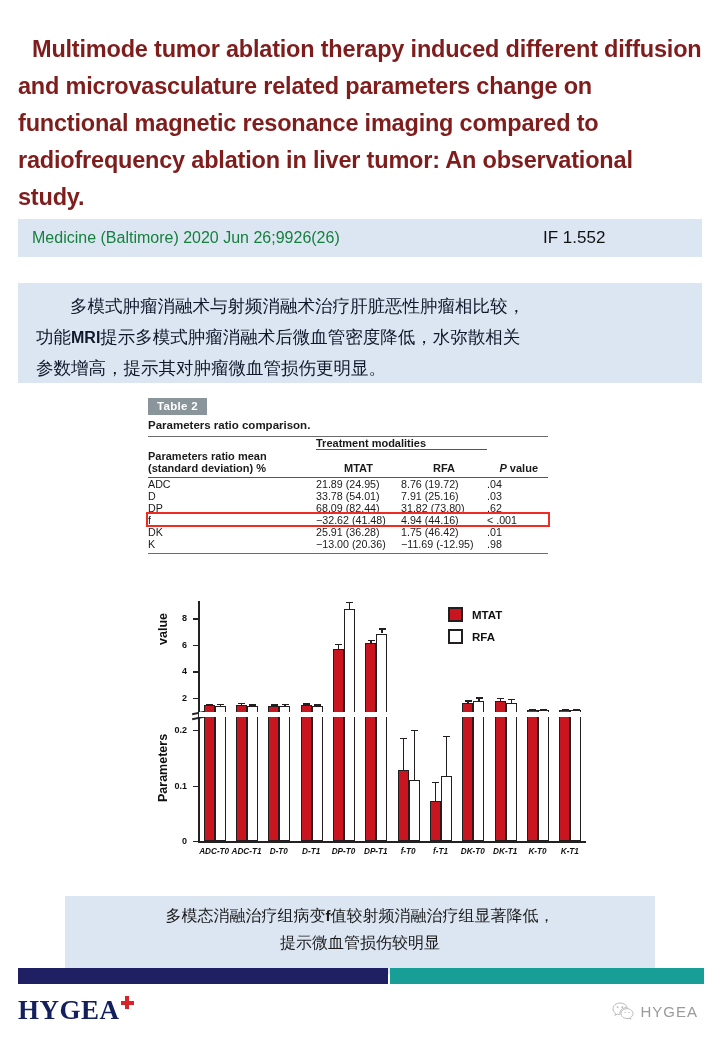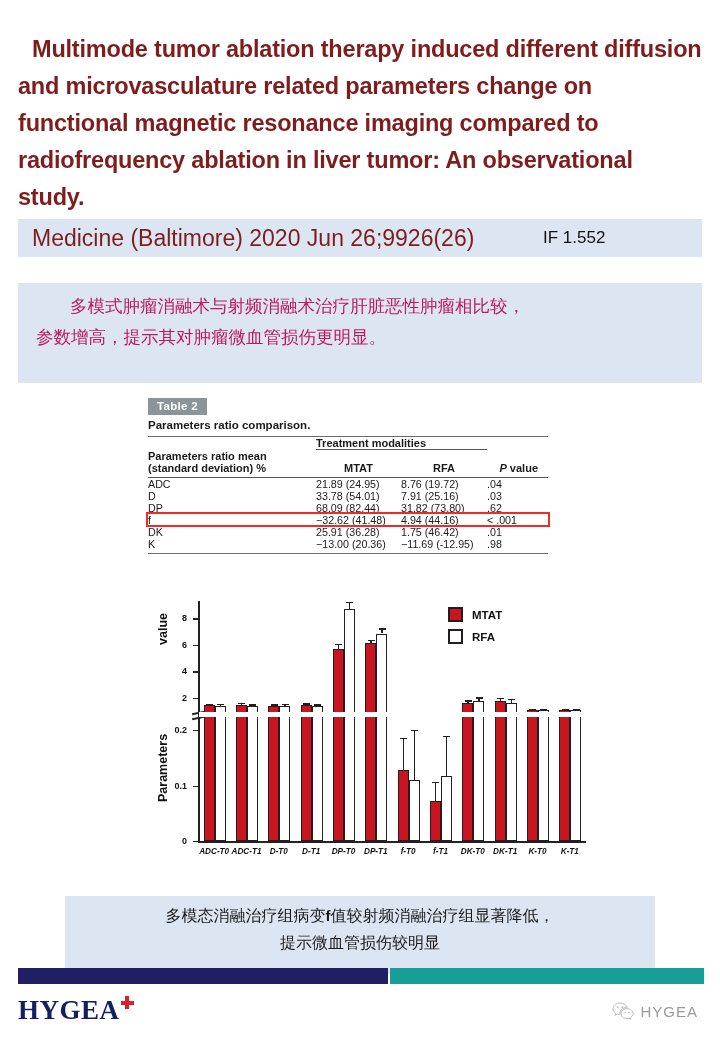--- a/index.html
+++ b/index.html
@@ -14,28 +14,28 @@
     font-size:23.5px;font-weight:bold;color:#7f1d1d;
     line-height:37px;letter-spacing:-0.2px;
     text-indent:14px;
     margin-top:21px;
   }
   
   .journal-bar{
     position:absolute;left:18px;top:219px;width:684px;height:38px;
     background:#dce6f2;display:flex;align-items:center;
   }
-  .journal-cite{margin-left:14px;font-size:23px;color:#7f1d1d;}
+  .journal-cite{margin-left:14px;font-size:16px;color:#15803d;}
   .journal-if{position:absolute;left:525px;font-size:17px;color:#111;}
   
   .summary{
     position:absolute;left:18px;top:283px;width:684px;height:100px;
     background:#dce6f2;
     font-family:"DejaVu Serif", serif;
-    font-size:17.5px;color:#be185d;line-height:31px;
+    font-size:17.5px;color:#0f172a;line-height:31px;
     box-sizing:border-box;padding:8px 22px 0 18px;
   }
   .summary .p1{text-indent:34px;}
   .summary .bold-lat{font-family:"Liberation Sans",sans-serif;font-weight:bold;font-size:16px;}
   
   .figure{position:absolute;left:0;top:392px;width:580px;height:490px;}
   
   .tbl{position:absolute;left:148px;top:4px;width:400px;}
   .tbl-badge{
     display:inline-block;background:#8a949b;color:#fff;
@@ -128,20 +128,21 @@
 
 <div class="title">Multimode tumor ablation therapy induced different diffusion and microvasculature related parameters change on functional magnetic resonance imaging compared to radiofrequency ablation in liver tumor: An observational study.</div>
 
 <div class="journal-bar">
   <span class="journal-cite">Medicine (Baltimore) 2020 Jun 26;9926(26)</span>
   <span class="journal-if">IF 1.552</span>
 </div>
 
 <div class="summary">
   <div class="p1">多模式肿瘤消融术与射频消融术治疗肝脏恶性肿瘤相比较，</div>
+  <div><span>功能</span><span class="bold-lat">MRI</span><span>提示多模式肿瘤消融术后微血管密度降低，水弥散相关</span></div>
   <div>参数增高，提示其对肿瘤微血管损伤更明显。</div>
 </div>
 
 <div class="figure">
 
   <div class="tbl">
     <div class="tbl-badge">Table 2</div>
     <div class="tbl-cap">Parameters ratio comparison.</div>
     <div class="tbl-rule-top"></div>
     <table class="t2">

